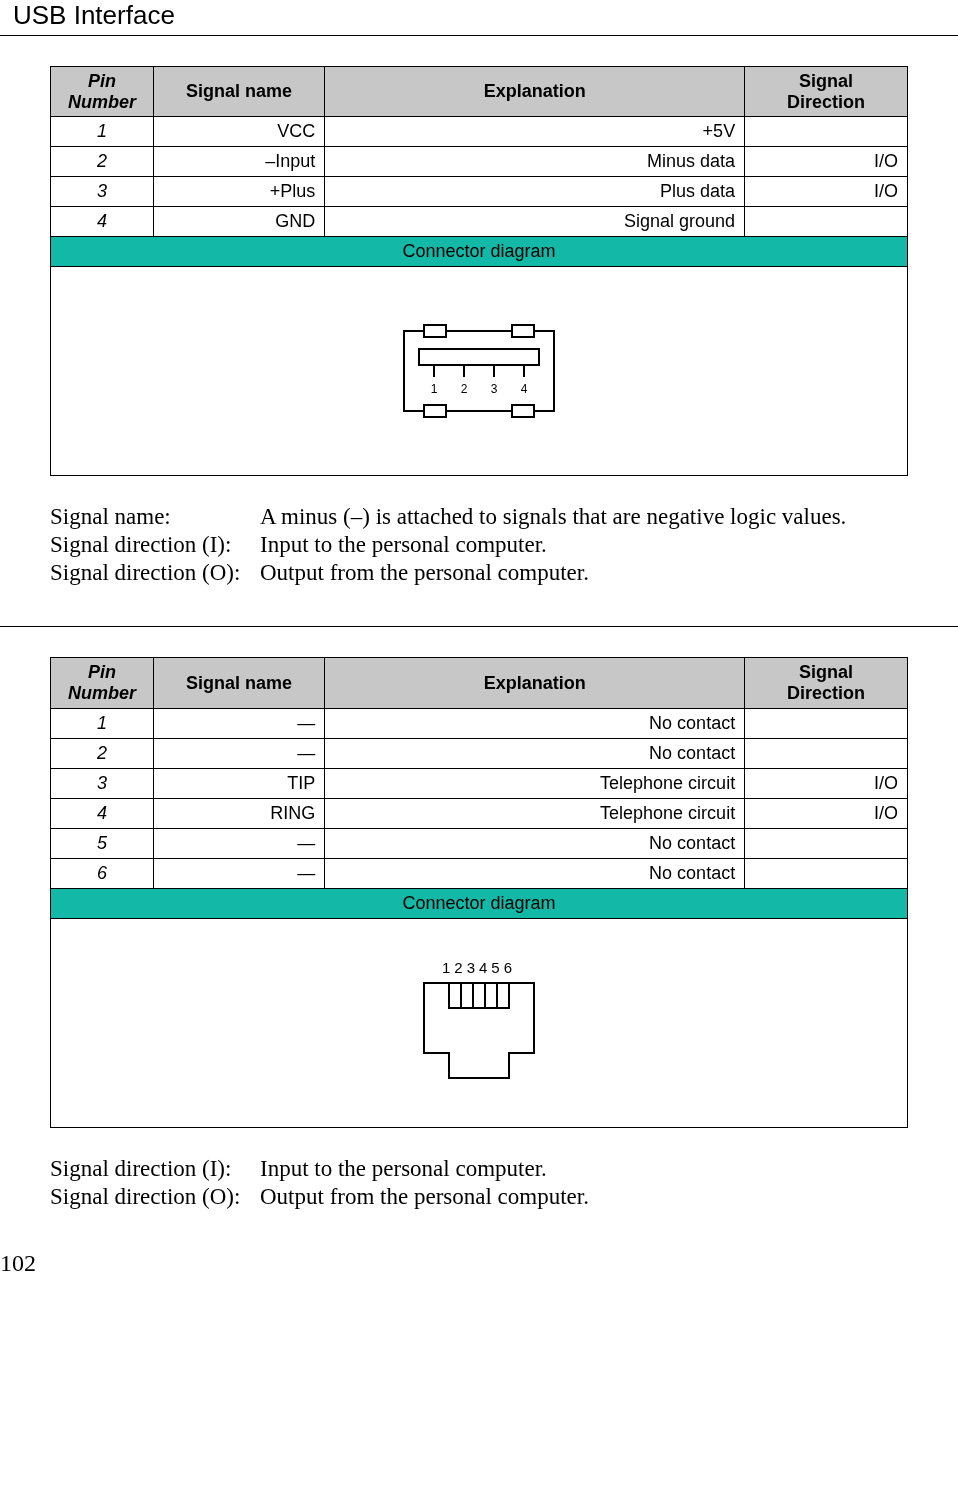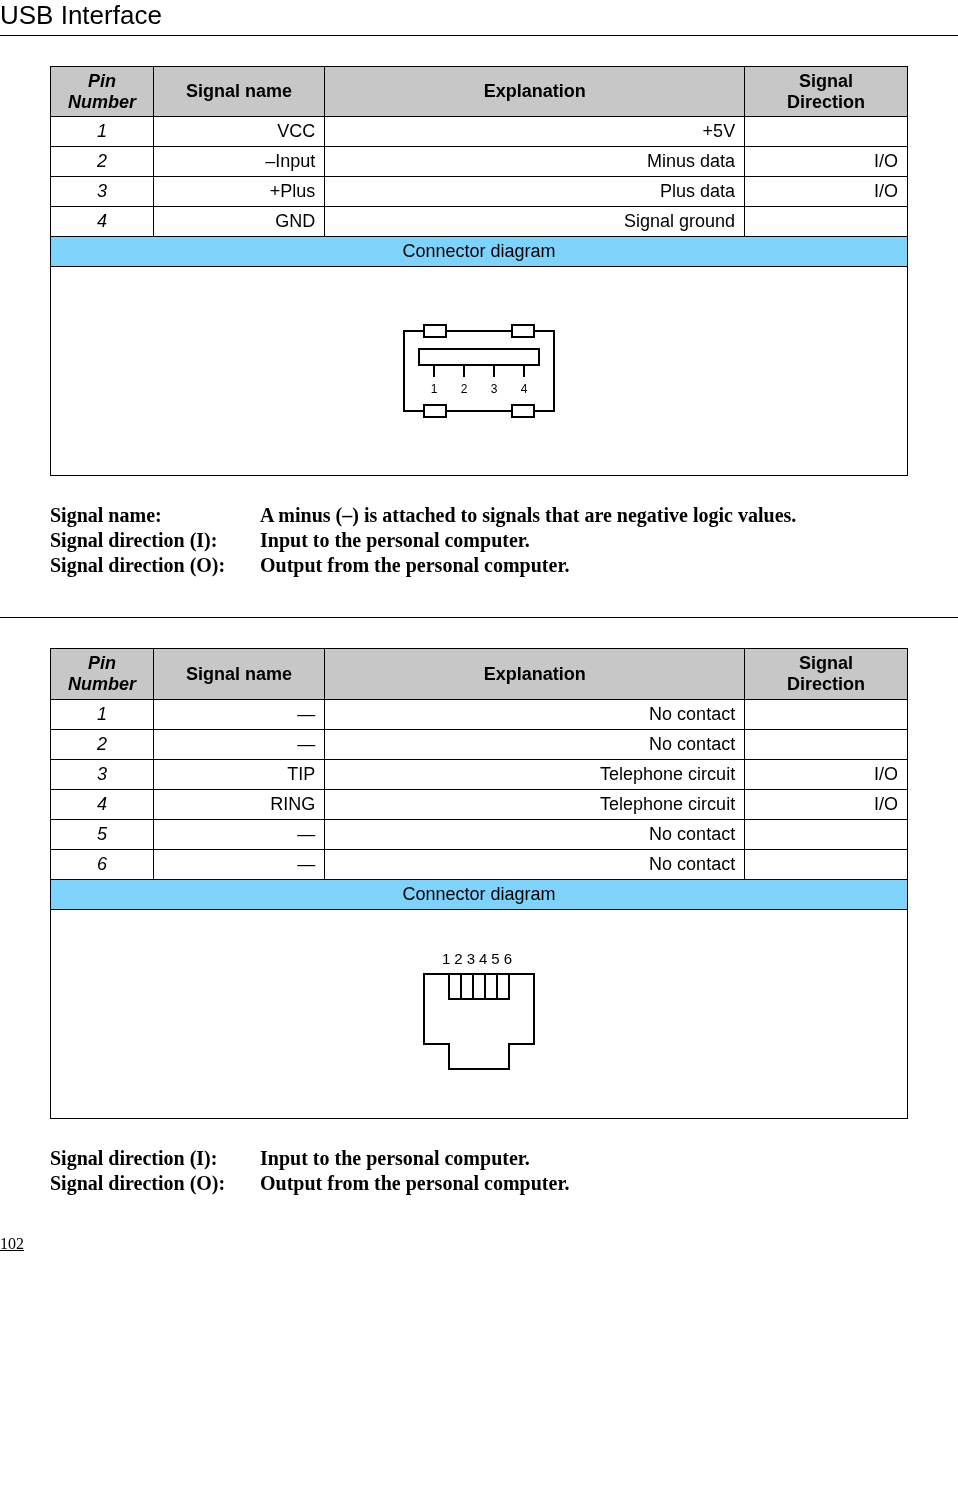--- a/index.html
+++ b/index.html
@@ -11,21 +11,21 @@
     padding: 0;
     width: 958px;
   }
   .page {
     padding: 0 50px 40px 50px;
   }
   h1.section-title {
     font-weight: normal;
     font-size: 26px;
     margin: 0 0 4px -50px;
-    padding-left: 0;
+    padding-left: 13px;
   }
   hr.title-rule {
     border: none;
     border-top: 1.5px solid #000;
     margin: 0 0 30px -50px;
     width: calc(100% + 100px);
   }
   table.pin-table {
     width: 100%;
     border-collapse: collapse;
@@ -42,53 +42,51 @@
     background: #c7c7c7;
     font-weight: bold;
     text-align: center;
     line-height: 1.15;
   }
   .col-pin   { width: 12%; text-align: center; font-style: italic; }
   .col-sig   { width: 20%; text-align: right; }
   .col-exp   { width: 49%; text-align: right; }
   .col-dir   { width: 19%; text-align: right; }
   .connector-row td {
-    background: #7dd3fc;
+    background: #14b8a6;
     text-align: center;
   }
   .diagram-cell {
     height: 200px;
     text-align: center;
     vertical-align: middle;
     padding: 20px 0;
   }
   .diagram-cell svg {
     display: block;
     margin: 0 auto;
   }
   .notes {
     font-family: "Times New Roman", Times, serif;
-    font-size: 20px;
+    font-size: 23px;
     margin: 0 0 40px 0;
-    font-weight: bold;
   }
   .notes div {
     display: flex;
     margin-bottom: 2px;
   }
   .notes .nlabel {
     width: 210px;
     flex-shrink: 0;
   }
   .page-number {
     font-family: "Times New Roman", Times, serif;
-    font-size: 16px;
+    font-size: 24px;
     margin-top: 18px;
     margin-left: -50px;
-    text-decoration: underline;
   }
 </style>
 </head>
 <body>
 
 <div class="page">
 
   <h1 class="section-title">USB Interface</h1>
   <hr class="title-rule">
 

